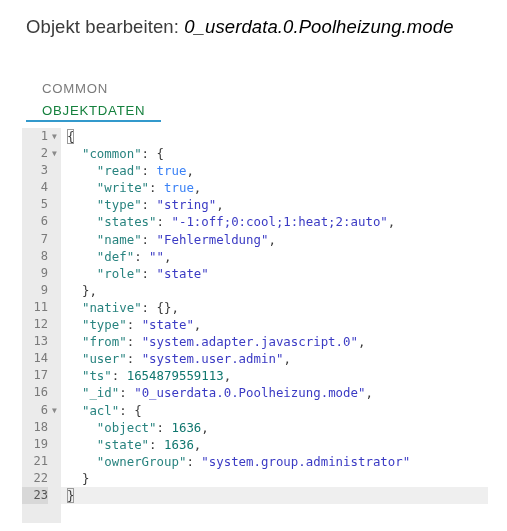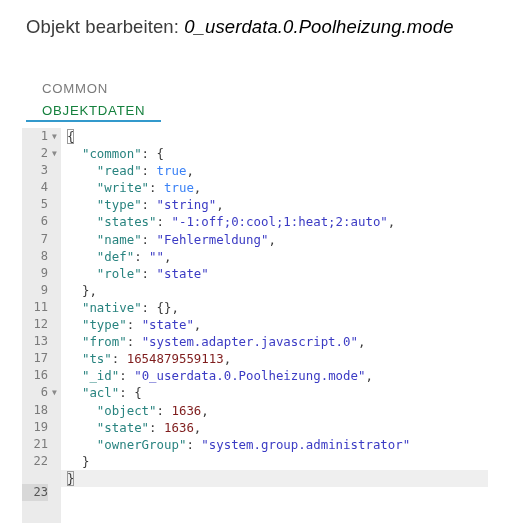--- a/index.html
+++ b/index.html
@@ -95,21 +95,20 @@
     height: 17.1px;
     line-height: 17.1px;
     white-space: pre;
   }
   .code-line.active-line .line-body {
     background: #efefef;
   }
   .code-line.active-line .line-no {
     background: #d8d8d8;
     color: #555;
-    margin-top: 14px;
   }
   .line-no {
     position: absolute;
     left: 0;
     top: 0;
     width: 26px;
     text-align: right;
     color: #7a7a7a;
     font-size: 12.1px;
   }
@@ -127,21 +126,21 @@
     position: absolute;
     left: 39px;
     top: 0;
     right: 0;
     height: 17.1px;
     padding-left: 6px;
     color: #333;
   }
   .tok-key    { color: #28837f; }
   .tok-str    { color: #3b3bc4; }
-  .tok-num    { color: #7f1d1d; text-align: right; }
+  .tok-num    { color: #0f766e; text-align: right; }
   .tok-bool   { color: #3b82f6; }
   .tok-punct  { color: #3a3a3a; }
   .tok-brace-match {
     color: #3a3a3a;
     outline: 1px solid #9a9a9a;
     outline-offset: -1px;
   }
   .caret {
     display: inline-block;
     width: 0;
@@ -178,20 +177,21 @@
       <div class="code-line"><span class="line-no">4</span><span class="line-body">    <span class="tok-key">"write"</span><span class="tok-punct">:</span> <span class="tok-bool">true</span><span class="tok-punct">,</span></span></div>
       <div class="code-line"><span class="line-no">5</span><span class="line-body">    <span class="tok-key">"type"</span><span class="tok-punct">:</span> <span class="tok-str">"string"</span><span class="tok-punct">,</span></span></div>
       <div class="code-line"><span class="line-no">6</span><span class="line-body">    <span class="tok-key">"states"</span><span class="tok-punct">:</span> <span class="tok-str">"-1:off;0:cool;1:heat;2:auto"</span><span class="tok-punct">,</span></span></div>
       <div class="code-line"><span class="line-no">7</span><span class="line-body">    <span class="tok-key">"name"</span><span class="tok-punct">:</span> <span class="tok-str">"Fehlermeldung"</span><span class="tok-punct">,</span></span></div>
       <div class="code-line"><span class="line-no">8</span><span class="line-body">    <span class="tok-key">"def"</span><span class="tok-punct">:</span> <span class="tok-str">""</span><span class="tok-punct">,</span></span></div>
       <div class="code-line"><span class="line-no">9</span><span class="line-body">    <span class="tok-key">"role"</span><span class="tok-punct">:</span> <span class="tok-str">"state"</span></span></div>
       <div class="code-line"><span class="line-no">9</span><span class="line-body">  <span class="tok-punct">}</span><span class="tok-punct">,</span></span></div>
       <div class="code-line"><span class="line-no">11</span><span class="line-body">  <span class="tok-key">"native"</span><span class="tok-punct">:</span> <span class="tok-punct">{</span><span class="tok-punct">}</span><span class="tok-punct">,</span></span></div>
       <div class="code-line"><span class="line-no">12</span><span class="line-body">  <span class="tok-key">"type"</span><span class="tok-punct">:</span> <span class="tok-str">"state"</span><span class="tok-punct">,</span></span></div>
       <div class="code-line"><span class="line-no">13</span><span class="line-body">  <span class="tok-key">"from"</span><span class="tok-punct">:</span> <span class="tok-str">"system.adapter.javascript.0"</span><span class="tok-punct">,</span></span></div>
+      <div class="code-line"><span class="line-no">14</span><span class="line-body">  <span class="tok-key">"user"</span><span class="tok-punct">:</span> <span class="tok-str">"system.user.admin"</span><span class="tok-punct">,</span></span></div>
       <div class="code-line"><span class="line-no">17</span><span class="line-body">  <span class="tok-key">"ts"</span><span class="tok-punct">:</span> <span class="tok-num">1654879559113</span><span class="tok-punct">,</span></span></div>
       <div class="code-line"><span class="line-no">16</span><span class="line-body">  <span class="tok-key">"_id"</span><span class="tok-punct">:</span> <span class="tok-str">"0_userdata.0.Poolheizung.mode"</span><span class="tok-punct">,</span></span></div>
       <div class="code-line"><span class="line-no">6</span><span class="fold-arrow">▼</span><span class="line-body">  <span class="tok-key">"acl"</span><span class="tok-punct">:</span> <span class="tok-punct">{</span></span></div>
       <div class="code-line"><span class="line-no">18</span><span class="line-body">    <span class="tok-key">"object"</span><span class="tok-punct">:</span> <span class="tok-num">1636</span><span class="tok-punct">,</span></span></div>
       <div class="code-line"><span class="line-no">19</span><span class="line-body">    <span class="tok-key">"state"</span><span class="tok-punct">:</span> <span class="tok-num">1636</span><span class="tok-punct">,</span></span></div>
       <div class="code-line"><span class="line-no">21</span><span class="line-body">    <span class="tok-key">"ownerGroup"</span><span class="tok-punct">:</span> <span class="tok-str">"system.group.administrator"</span></span></div>
       <div class="code-line"><span class="line-no">22</span><span class="line-body">  <span class="tok-punct">}</span></span></div>
       <div class="code-line active-line"><span class="line-no">23</span><span class="line-body"><span class="tok-brace-match">}</span><span class="caret"></span></span></div>
     </div>
 </div>

